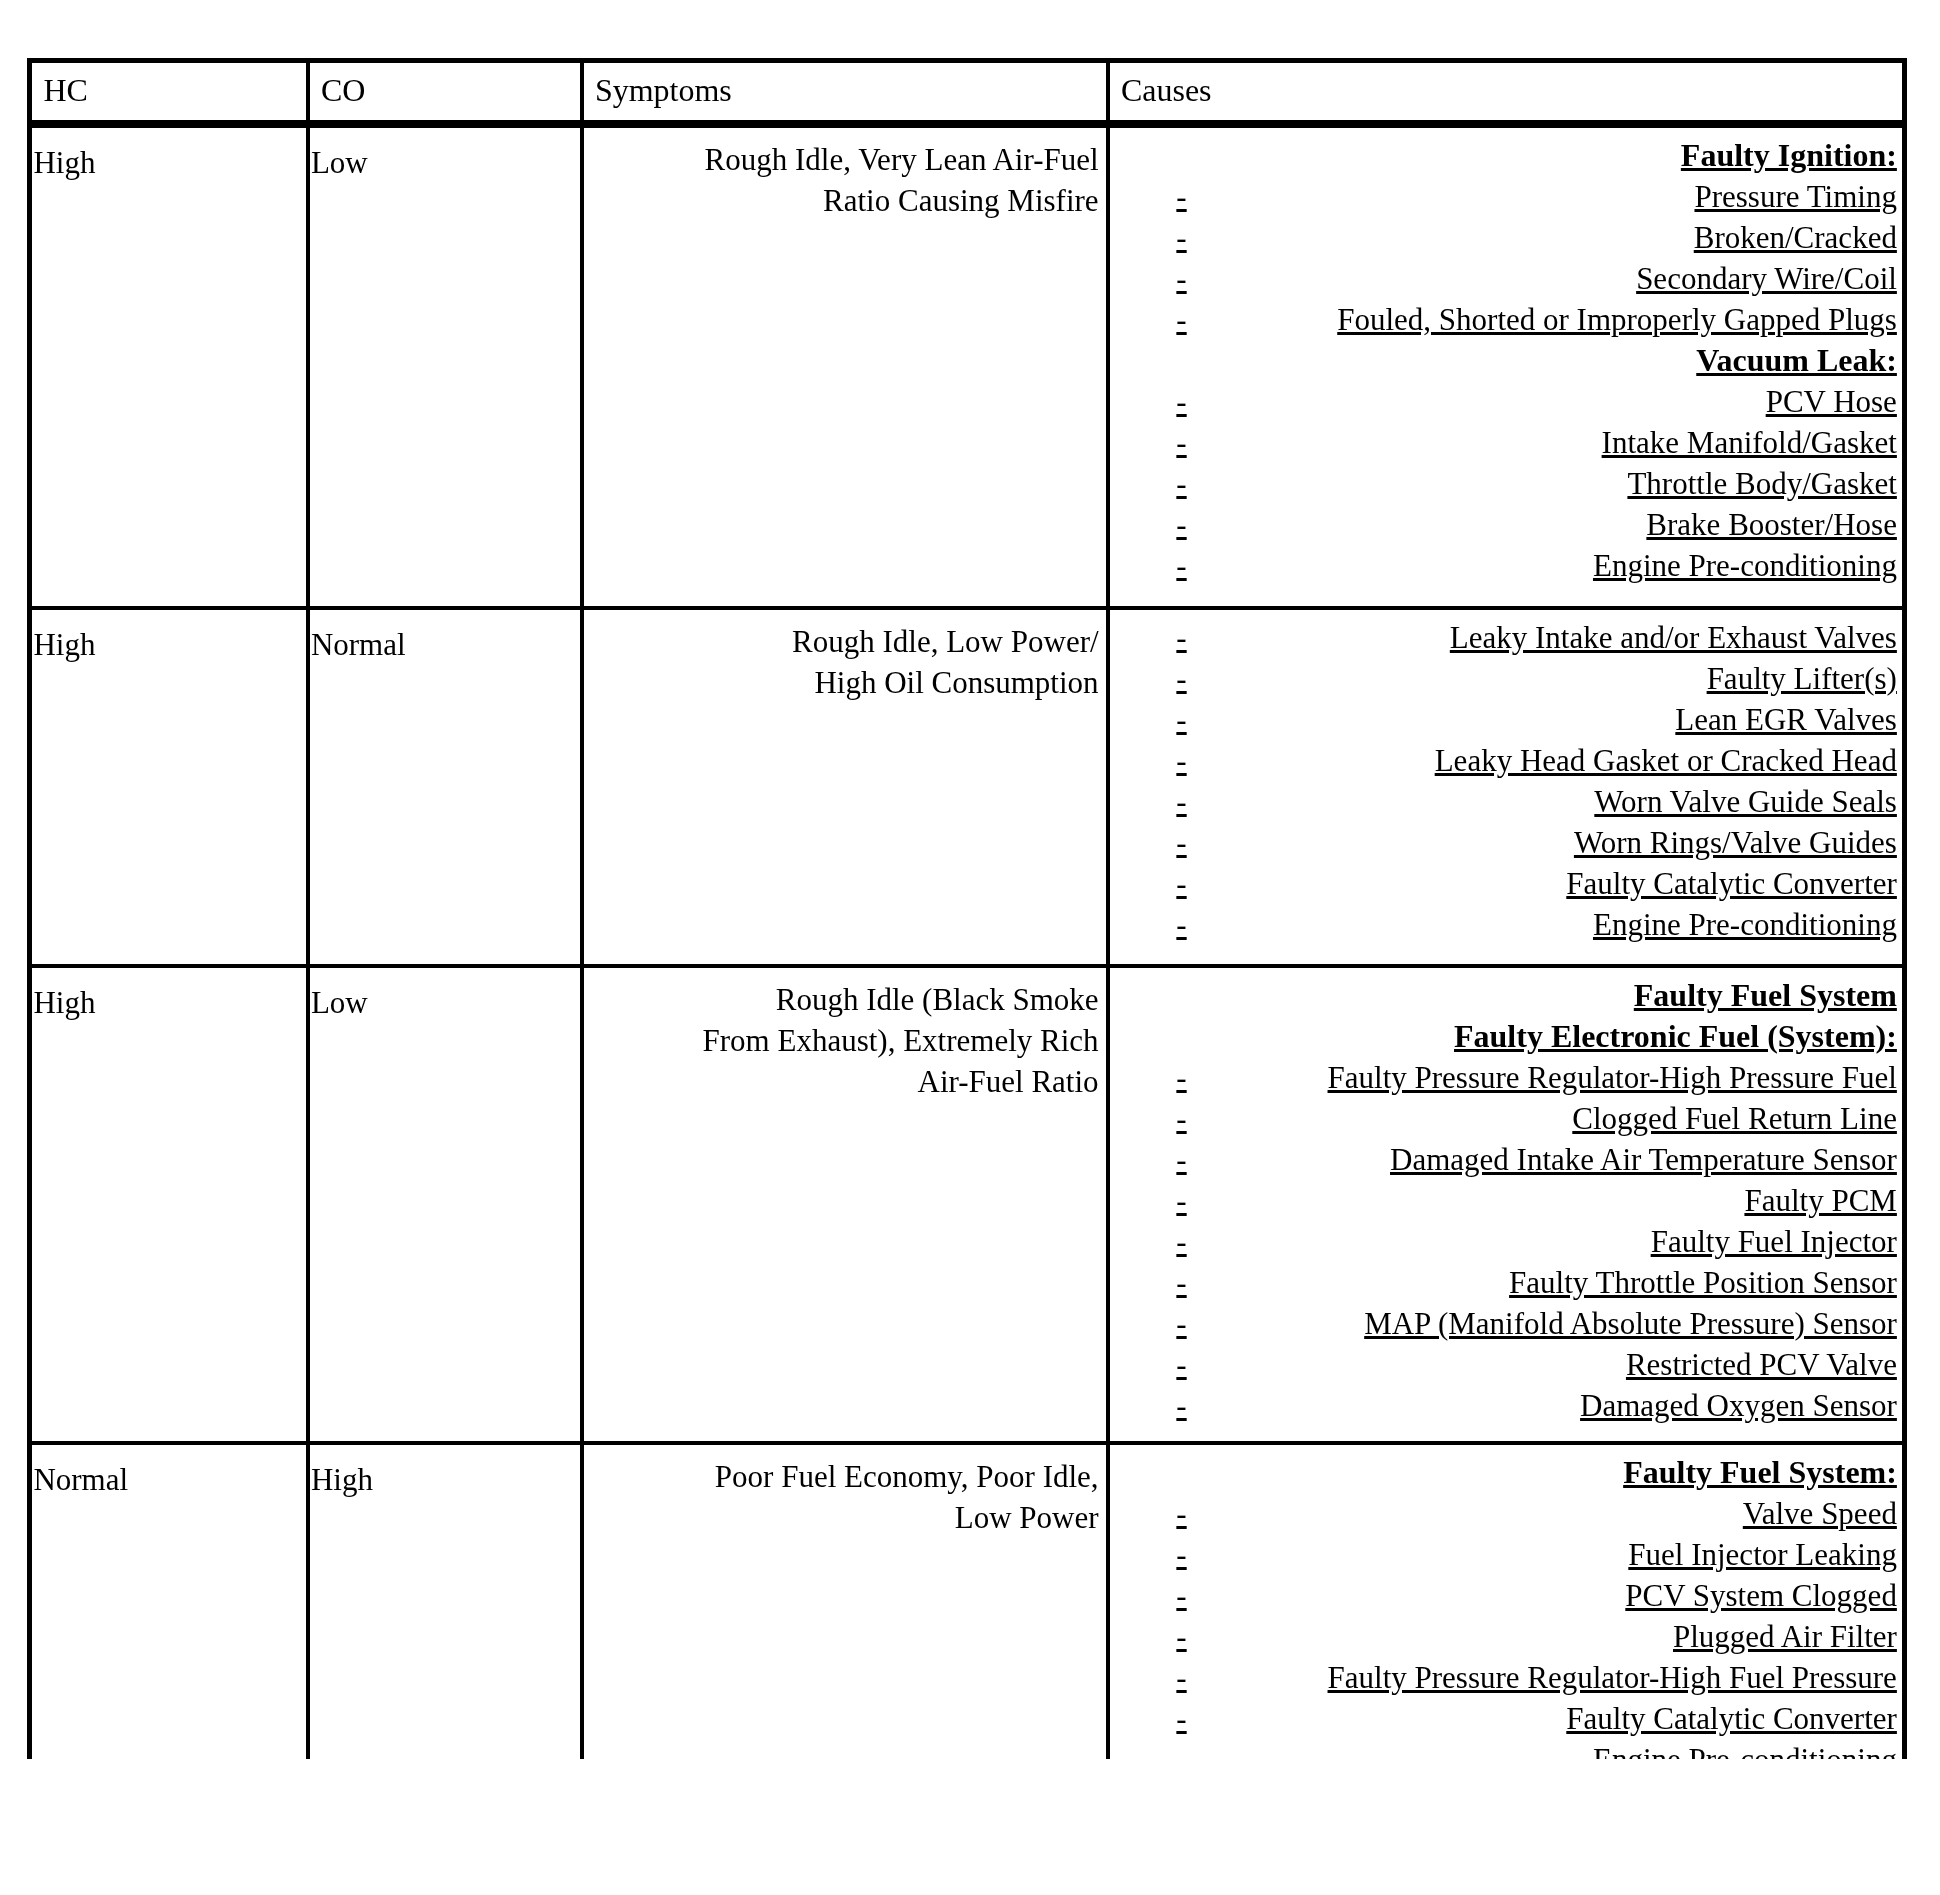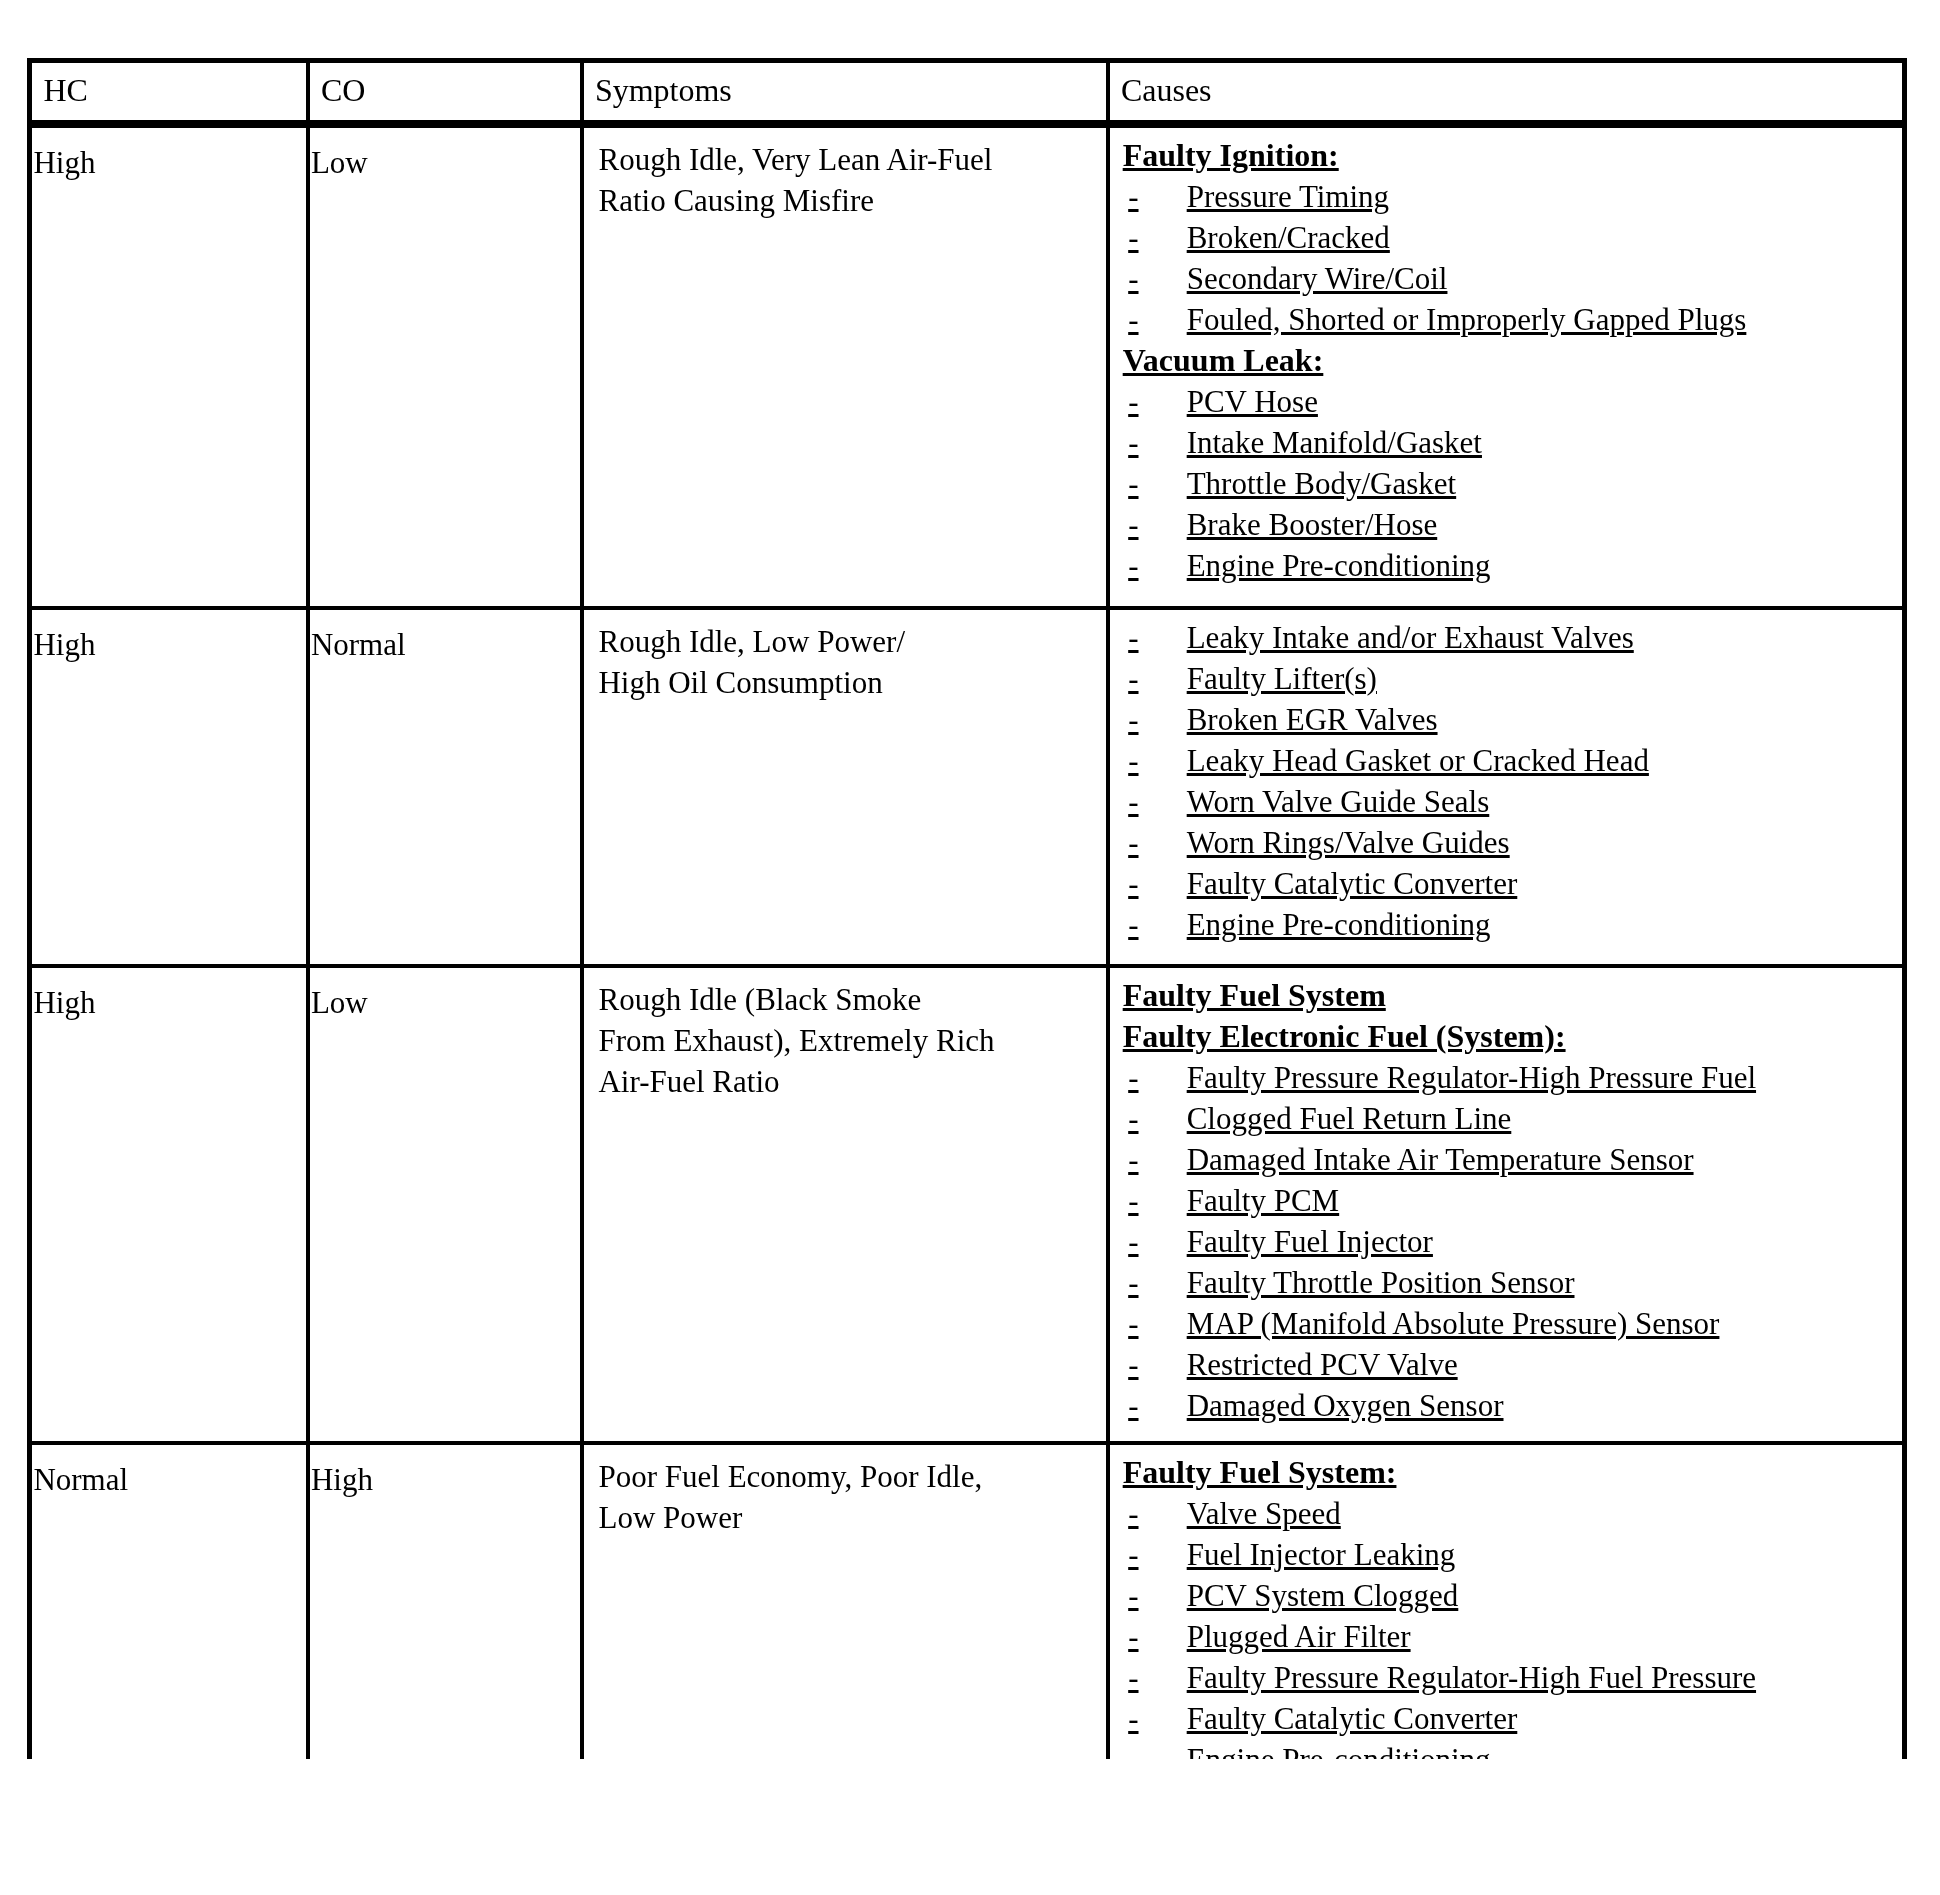--- a/index.html
+++ b/index.html
@@ -24,20 +24,21 @@
     border-collapse: collapse;
     table-layout: fixed;
     border: 5.5px solid #000;
   }
   th, td {
     border: 4.6px solid #000;
     vertical-align: top;
     font-size: 31px;
     line-height: 41px;
     font-weight: normal;
+    text-align: right;
   }
   thead th {
     height: 63px;
     text-align: left;
     padding: 7.3px 9.1px 3.7px 11px;
     font-size: 32px;
     border-bottom-width: 8.2px;
   }
   td.cell-hc, td.cell-co {
     text-align: left;
@@ -152,21 +153,21 @@
             <div class="cause-item">
               <span class="dash">-</span>
               <span class="item-text">Leaky Intake and/or Exhaust Valves</span>
             </div>
             <div class="cause-item">
               <span class="dash">-</span>
               <span class="item-text">Faulty Lifter(s)</span>
             </div>
             <div class="cause-item">
               <span class="dash">-</span>
-              <span class="item-text">Broken EGR Valves</span>
+              <span class="item-text">Lean EGR Valves</span>
             </div>
             <div class="cause-item">
               <span class="dash">-</span>
               <span class="item-text">Leaky Head Gasket or Cracked Head</span>
             </div>
             <div class="cause-item">
               <span class="dash">-</span>
               <span class="item-text">Worn Valve Guide Seals</span>
             </div>
             <div class="cause-item">

